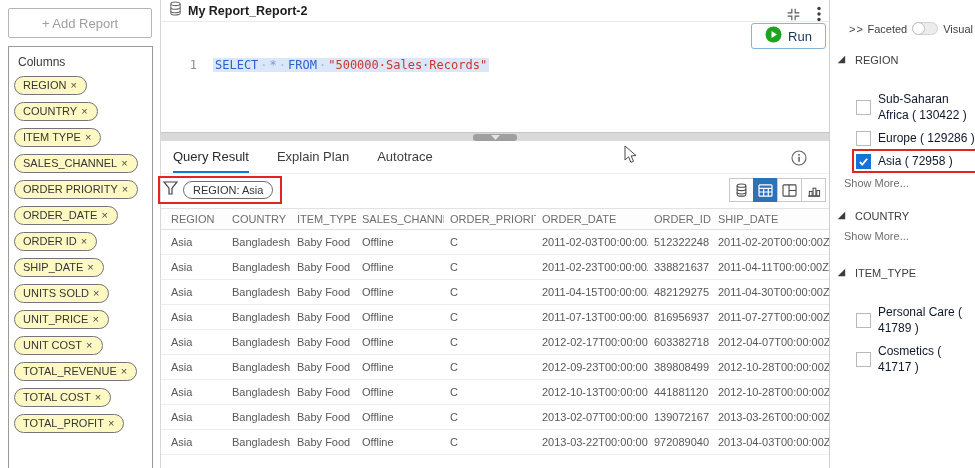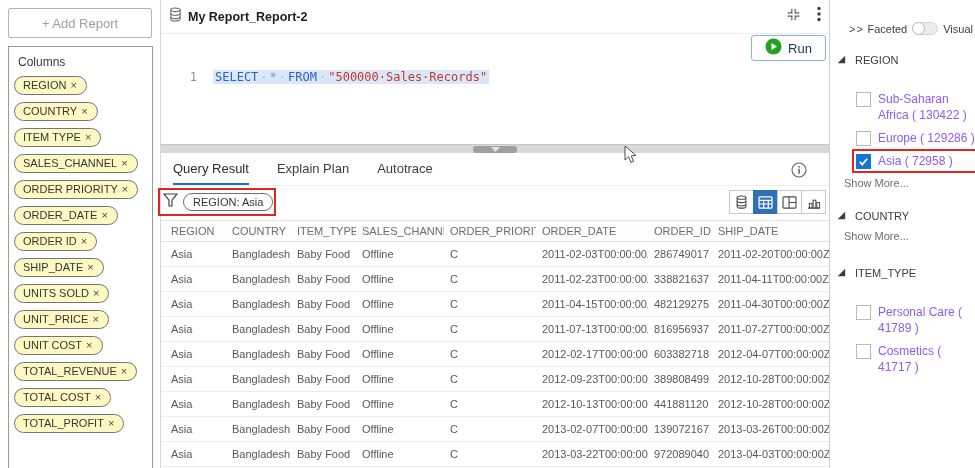--- a/index.html
+++ b/index.html
@@ -15,21 +15,21 @@
   .columns-panel { position:absolute; left:8px; top:46px; width:145px; height:424px;
     border:1px solid #9b9b9b; padding:8px 4px 0 5px; overflow:hidden; }
   .columns-title { font-size:12px; color:#3a3a3a; margin:0 0 7px 4px; }
   .pill { display:table; border:1px solid #757575; border-radius:10px; background:#fef9c3;
     padding:2px 9px 3px 8px; font-size:11px; color:#353535; margin-bottom:7px; white-space:nowrap; }
   .pill .pill-x { margin-left:4px; color:#4a4a4a; font-size:11px; }
 
   
   .center-panel { position:absolute; left:160px; top:0; width:670px; height:468px;
     border-left:1px solid #d8d8d8; border-right:1px solid #cfcfcf; background:#fff; }
-  .editor-header { position:relative; height:34px; display:flex; align-items:center;
+  .editor-header { position:relative; height:22px; display:flex; align-items:center;
     padding-left:8px; border-bottom:1px solid #ececec; }
   .editor-title { font-size:12.5px; font-weight:bold; color:#1d1d1d; margin-left:6px; }
   .hdr-icons { position:absolute; right:8px; top:6px; display:flex; gap:16px; align-items:center; }
   .toolbar-row { position:relative; height:28px; }
   .run-btn { position:absolute; right:3px; top:1px; width:75px; height:26px; background:#fff;
     border:1px solid #83b6da; border-radius:3px; display:flex; align-items:center;
     justify-content:center; gap:6px; font-size:13px; color:#17365a; cursor:default; }
   .sql-editor { height:82px; background:#fff; font-family:"DejaVu Sans Mono","Liberation Mono",monospace;
     font-size:12px; }
   .code-line { display:flex; padding-top:8px; }
@@ -44,21 +44,21 @@
 
   .tabs-row { position:relative; height:33px; display:flex; align-items:stretch; gap:28px;
     padding-left:12px; border-bottom:1px solid #efefef; }
   .tab { font-size:13px; color:#3e3e3e; display:flex; align-items:center;
     border-bottom:2px solid transparent; cursor:default; }
   .tab.active { color:#2b2b2b; border-bottom-color:#1576d1; }
   .info-icon { position:absolute; right:22px; top:9px; }
 
   .filter-row { position:relative; height:34px; }
   .filter-annotation { position:absolute; left:-3px; top:2px; border:2px solid #e12522;
-    display:flex; align-items:center; gap:5px; padding:3px 1px 3px 3px; }
+    display:flex; align-items:center; gap:5px; padding:3px 7px 3px 3px; }
   .filter-chip { border:1px solid #6e6e6e; border-radius:10px; padding:2px 9px;
     font-size:11px; color:#353535; background:#fff; white-space:nowrap; }
   .view-btn-group { position:absolute; right:3px; top:4px; display:flex; }
   .view-btn { width:25px; height:24px; border:1px solid #c9c9c9; background:#fff;
     display:flex; align-items:center; justify-content:center; margin-left:-1px; cursor:default; }
   .view-btn.active { background:#2e72b5; border-color:#2e72b5; }
 
   table.results { width:668px; border-collapse:collapse; table-layout:fixed; }
   table.results th { font-weight:normal; font-size:11px; color:#6d6d6d; text-align:left;
     padding:4px 6px; border-top:1px solid #e2e2e2; border-bottom:1px solid #e2e2e2;
@@ -75,22 +75,22 @@
   .toggle { width:26px; height:13px; background:#ececec; border:1px solid #d2d2d2;
     border-radius:8px; position:relative; margin:0 5px; }
   .toggle .knob { position:absolute; left:-1px; top:-1px; width:13px; height:13px;
     background:#fff; border:1px solid #bdbdbd; border-radius:50%; }
   .facet-section { padding-left:5px; }
   .facet-section.s-region { margin-top:19px; }
   .facet-section.s-country { margin-top:21px; }
   .facet-section.s-itemtype { margin-top:25px; }
   .facet-header { display:flex; align-items:center; gap:9px; font-size:11px; color:#3c3c3c; }
   .facet-items { margin:25px 0 0 20px; }
-  .facet-item { display:flex; align-items:flex-start; gap:7px; margin-bottom:7px;
-    font-size:12px; color:#8b5cf6; cursor:default; }
+  .facet-item { display:flex; align-items:center; gap:7px; margin-bottom:7px;
+    font-size:12px; color:#0f172a; cursor:default; }
   .facet-item.hl { outline:2px solid #e12522; outline-offset:2px; width:122px; }
   .cb { flex:0 0 15px; width:15px; height:15px; border:1px solid #b9b9b9; background:#fff;
     margin-top:1px; display:flex; align-items:center; justify-content:center; }
   .cb.checked { background:#1474d4; border-color:#1474d4; }
   .facet-label { max-width:102px; line-height:16px; }
   .show-more { font-size:11px; color:#6e6e6e; margin:8px 0 0 8px; cursor:default; }
 
   .mouse-cursor { position:absolute; left:624px; top:145px; }
 </style>
 </head>
@@ -294,21 +294,21 @@
           </tr>
         </thead>
       <tbody id="tbody">
           <tr>
             <td>Asia</td>
             <td>Bangladesh</td>
             <td>Baby Food</td>
             <td>Offline</td>
             <td>C</td>
             <td>2011-02-03T00:00:00Z</td>
-            <td>286749017</td>
+            <td>512322248</td>
             <td>2011-02-20T00:00:00Z</td>
           </tr>
           <tr>
             <td>Asia</td>
             <td>Bangladesh</td>
             <td>Baby Food</td>
             <td>Offline</td>
             <td>C</td>
             <td>2011-02-23T00:00:00Z</td>
             <td>338821637</td>

